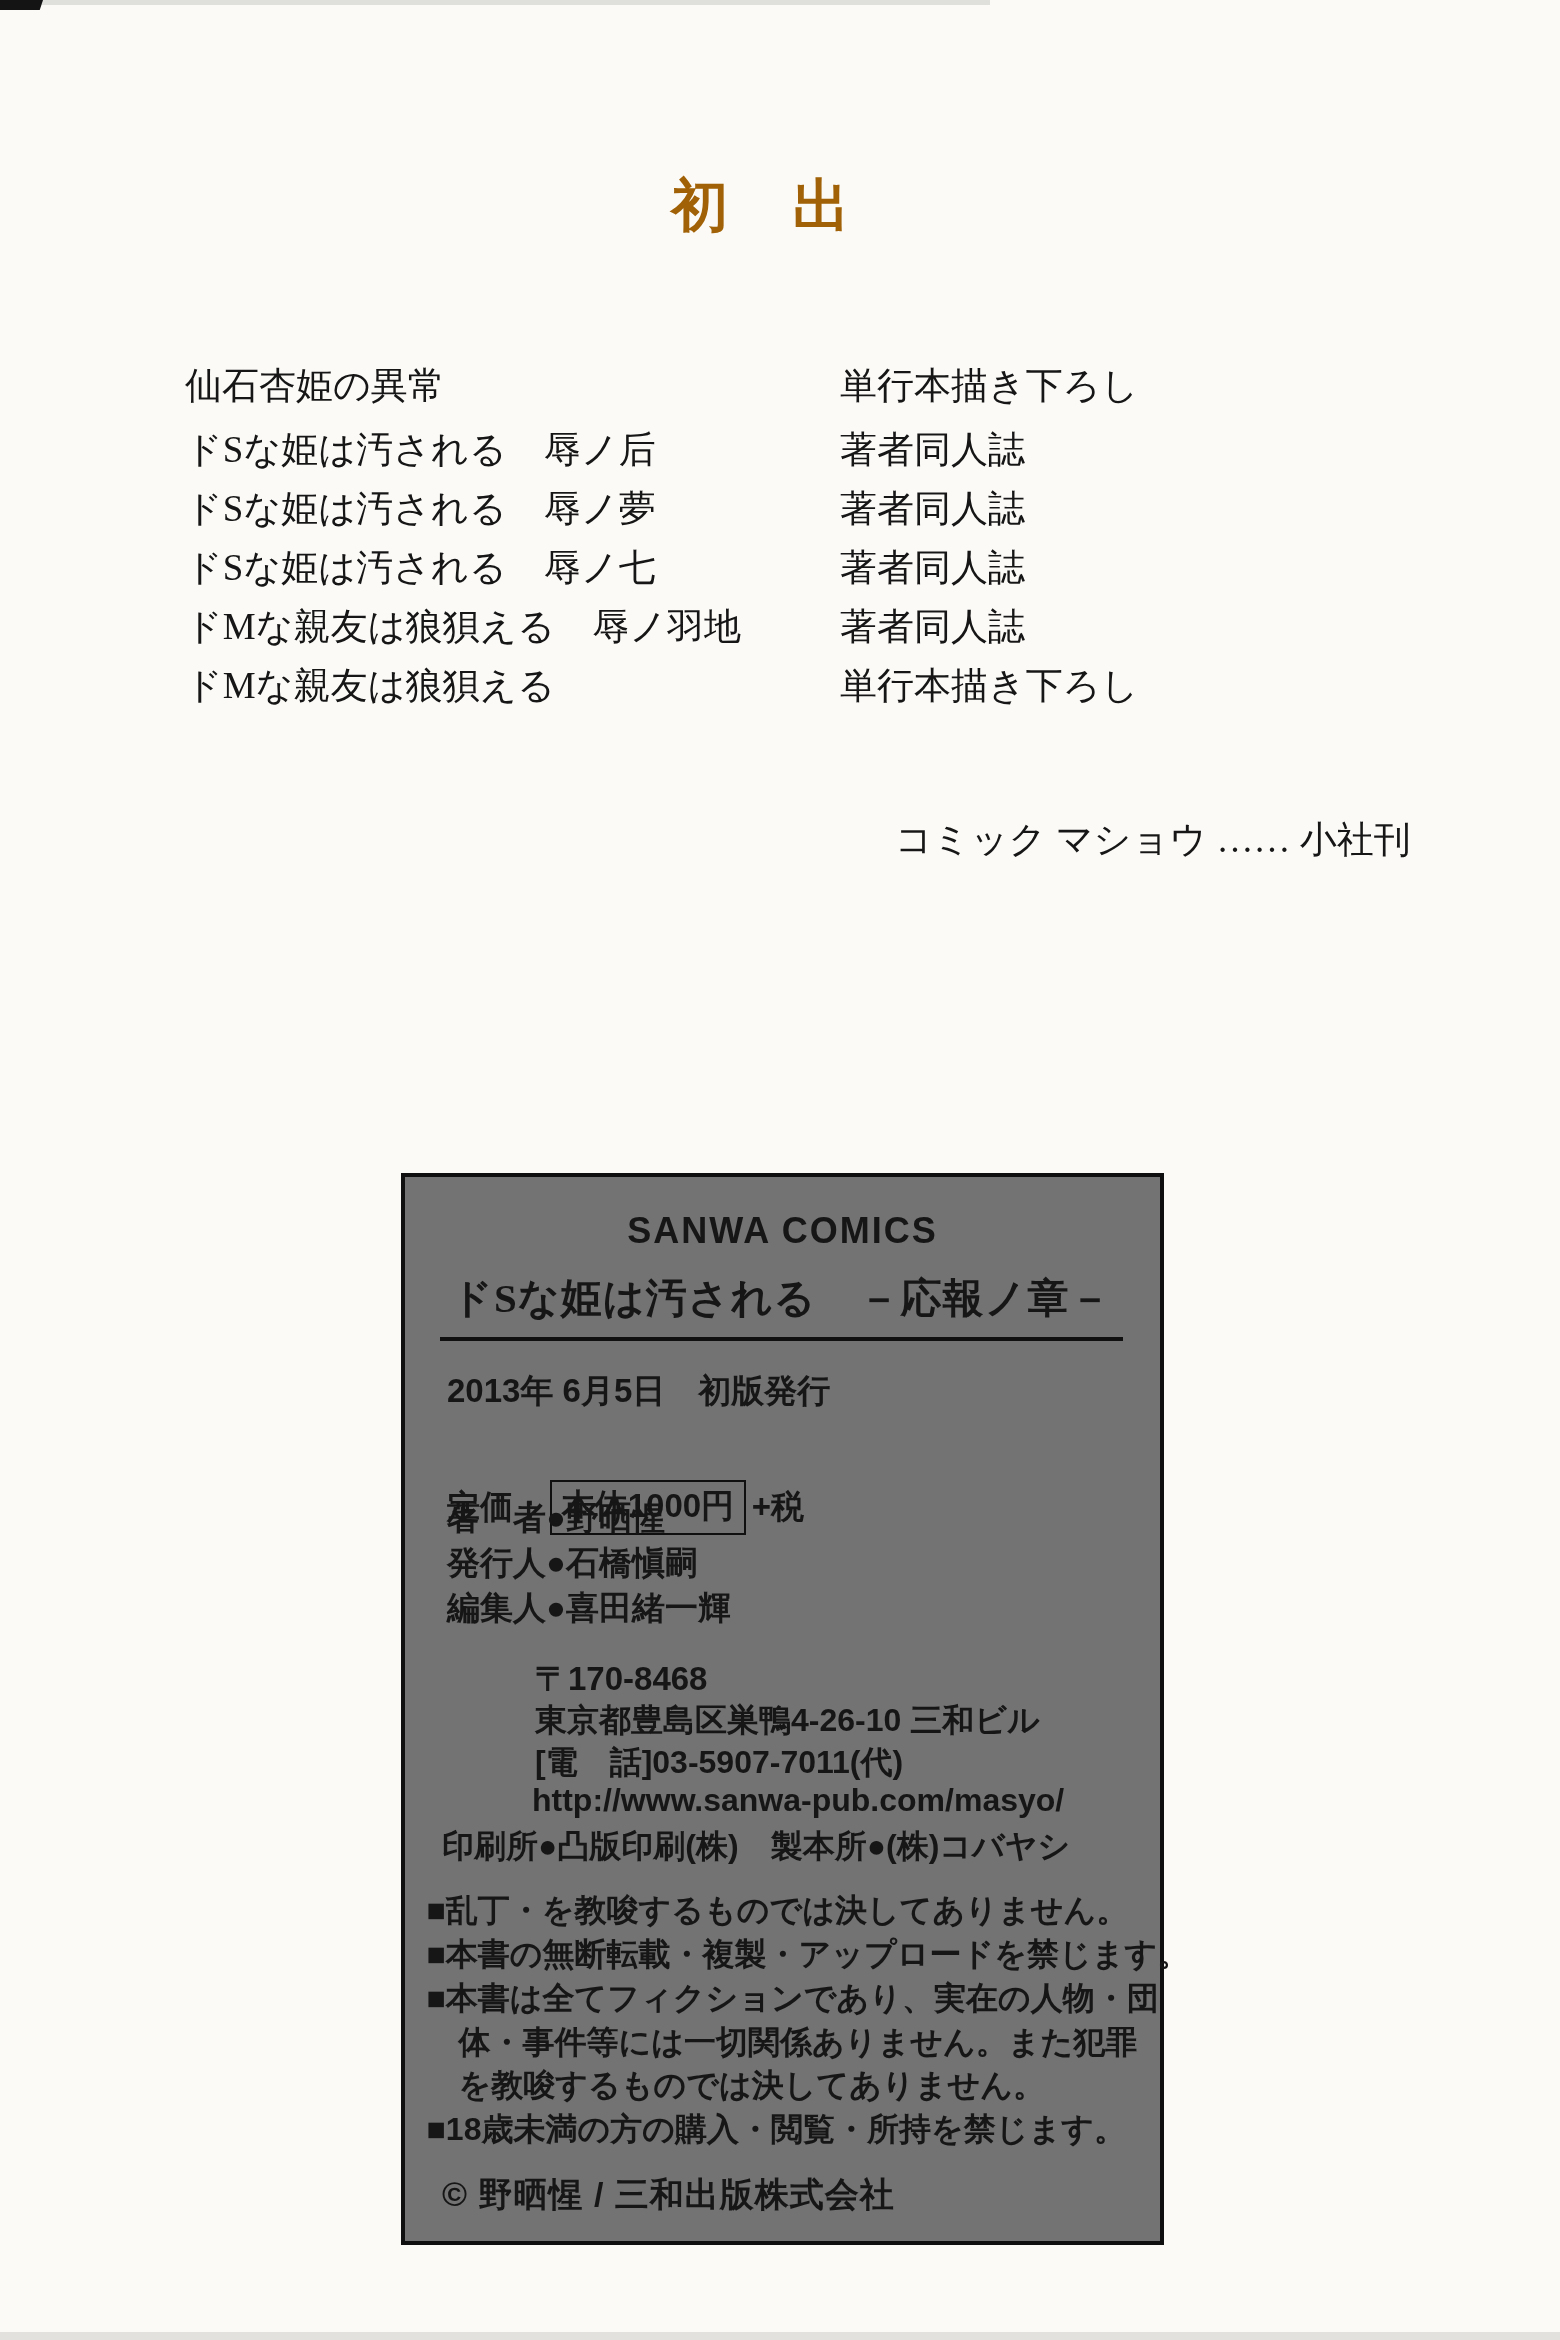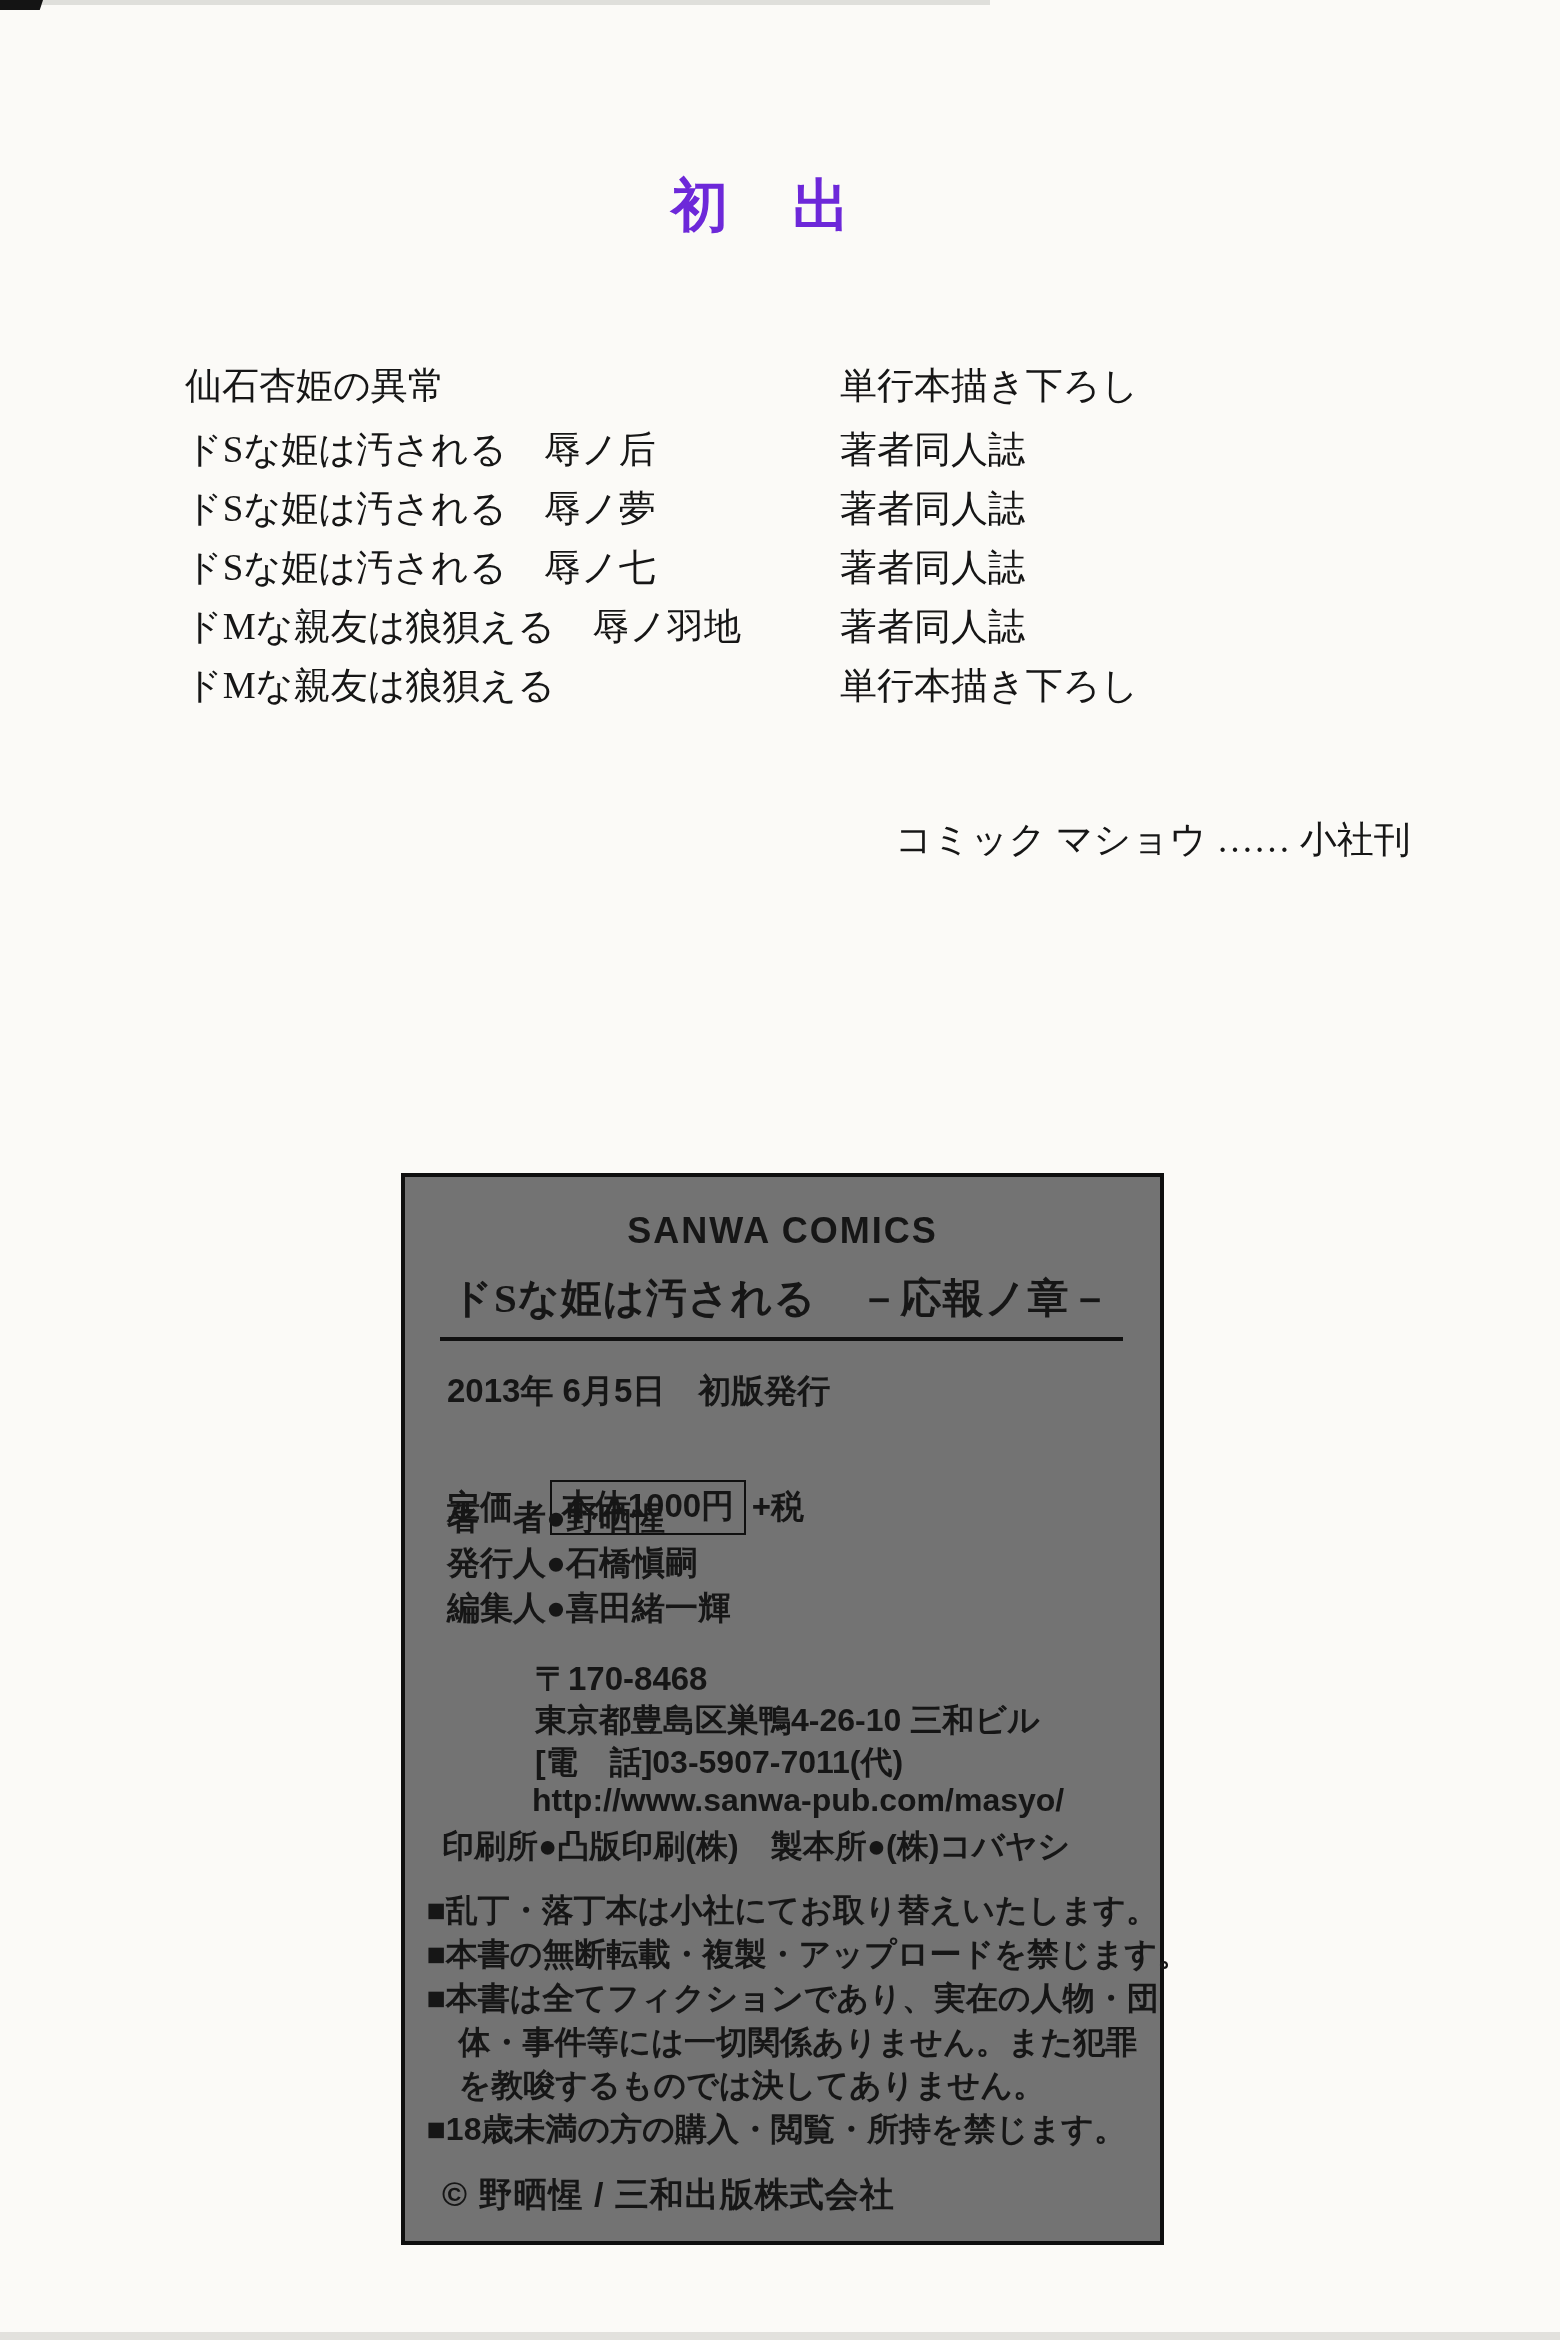--- a/index.html
+++ b/index.html
@@ -12,21 +12,21 @@
     font-family:"Liberation Serif","DejaVu Serif",serif;
   }
   
   .scan-top-line{position:absolute;top:0;left:0;width:990px;height:4.9px;background:#c9c9c5;opacity:.55;}
   .scan-corner{position:absolute;top:0;left:0;width:43px;height:9.8px;background:#141414;transform:skewX(-18deg);transform-origin:top left;}
   .scan-bottom{position:absolute;bottom:0;left:0;width:100%;height:8.8px;background:#e2e1dd;}
 
   .page-title{
     position:absolute;top:168px;left:671px;
     font-size:57px;font-weight:bold;letter-spacing:3.9px;
-    color:#6d28d9;white-space:nowrap;
+    color:#a16207;white-space:nowrap;
   }
   .pub-list{position:absolute;top:361px;left:185px;width:1268px;font-size:37px;}
   .pub-row{position:relative;height:59px;white-space:nowrap;}
   .pub-row.first{height:64px;}
   .pub-title{position:absolute;left:0;top:0;}
   .pub-source{position:absolute;left:655px;top:0;}
   .footnote{
     position:absolute;top:815px;left:895px;
     font-size:37px;white-space:nowrap;
   }
@@ -116,21 +116,21 @@
     <div class="credit-1">発行人●石橋愼嗣</div>
     <div class="credit-2">編集人●喜田緒一輝</div>
 
     <div class="addr-0">〒170-8468</div>
     <div class="addr-1">東京都豊島区巣鴨4-26-10 三和ビル</div>
     <div class="addr-2">[電　話]03-5907-7011(代)</div>
     <div class="addr-3">http://www.sanwa-pub.com/masyo/</div>
 
     <div class="printing">印刷所●凸版印刷(株)　製本所●(株)コバヤシ</div>
 
-    <div class="notice-0">■乱丁・落丁本は小社にてお取り替えいたします。</div>
+    <div class="notice-0">■乱丁・を教唆するものでは決してありません。</div>
     <div class="notice-1">■本書の無断転載・複製・アップロードを禁じます。</div>
     <div class="notice-2">■本書は全てフィクションであり、実在の人物・団</div>
     <div class="notice-3">　体・事件等には一切関係ありません。また犯罪</div>
     <div class="notice-4">　を教唆するものでは決してありません。</div>
     <div class="notice-5">■18歳未満の方の購入・閲覧・所持を禁じます。</div>
 
     <div class="copyright">© 野晒惺 / 三和出版株式会社</div>
   </div>
 </div>
 

